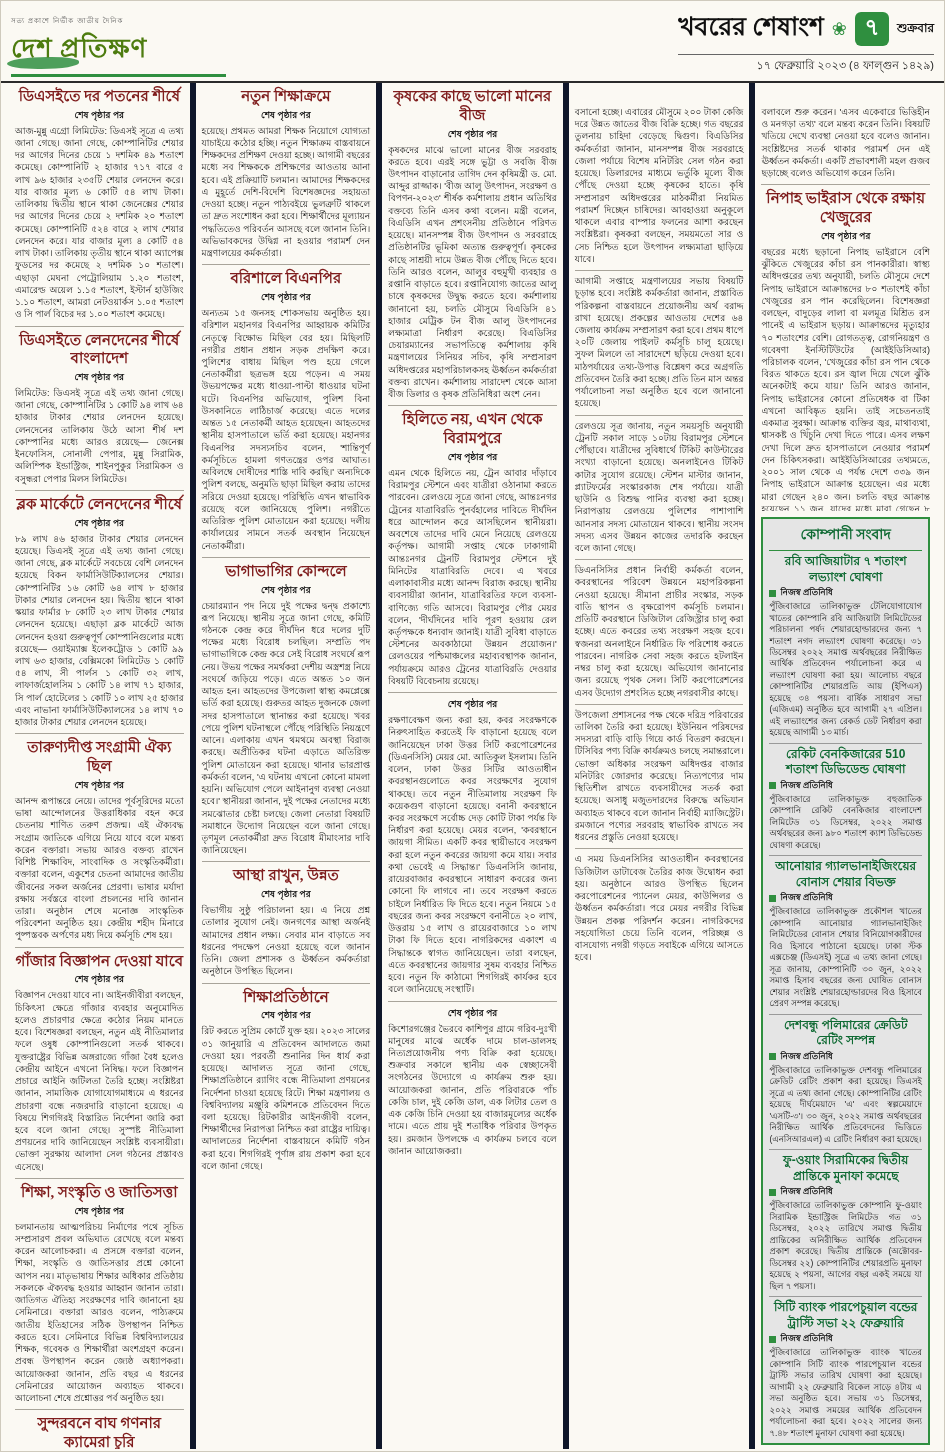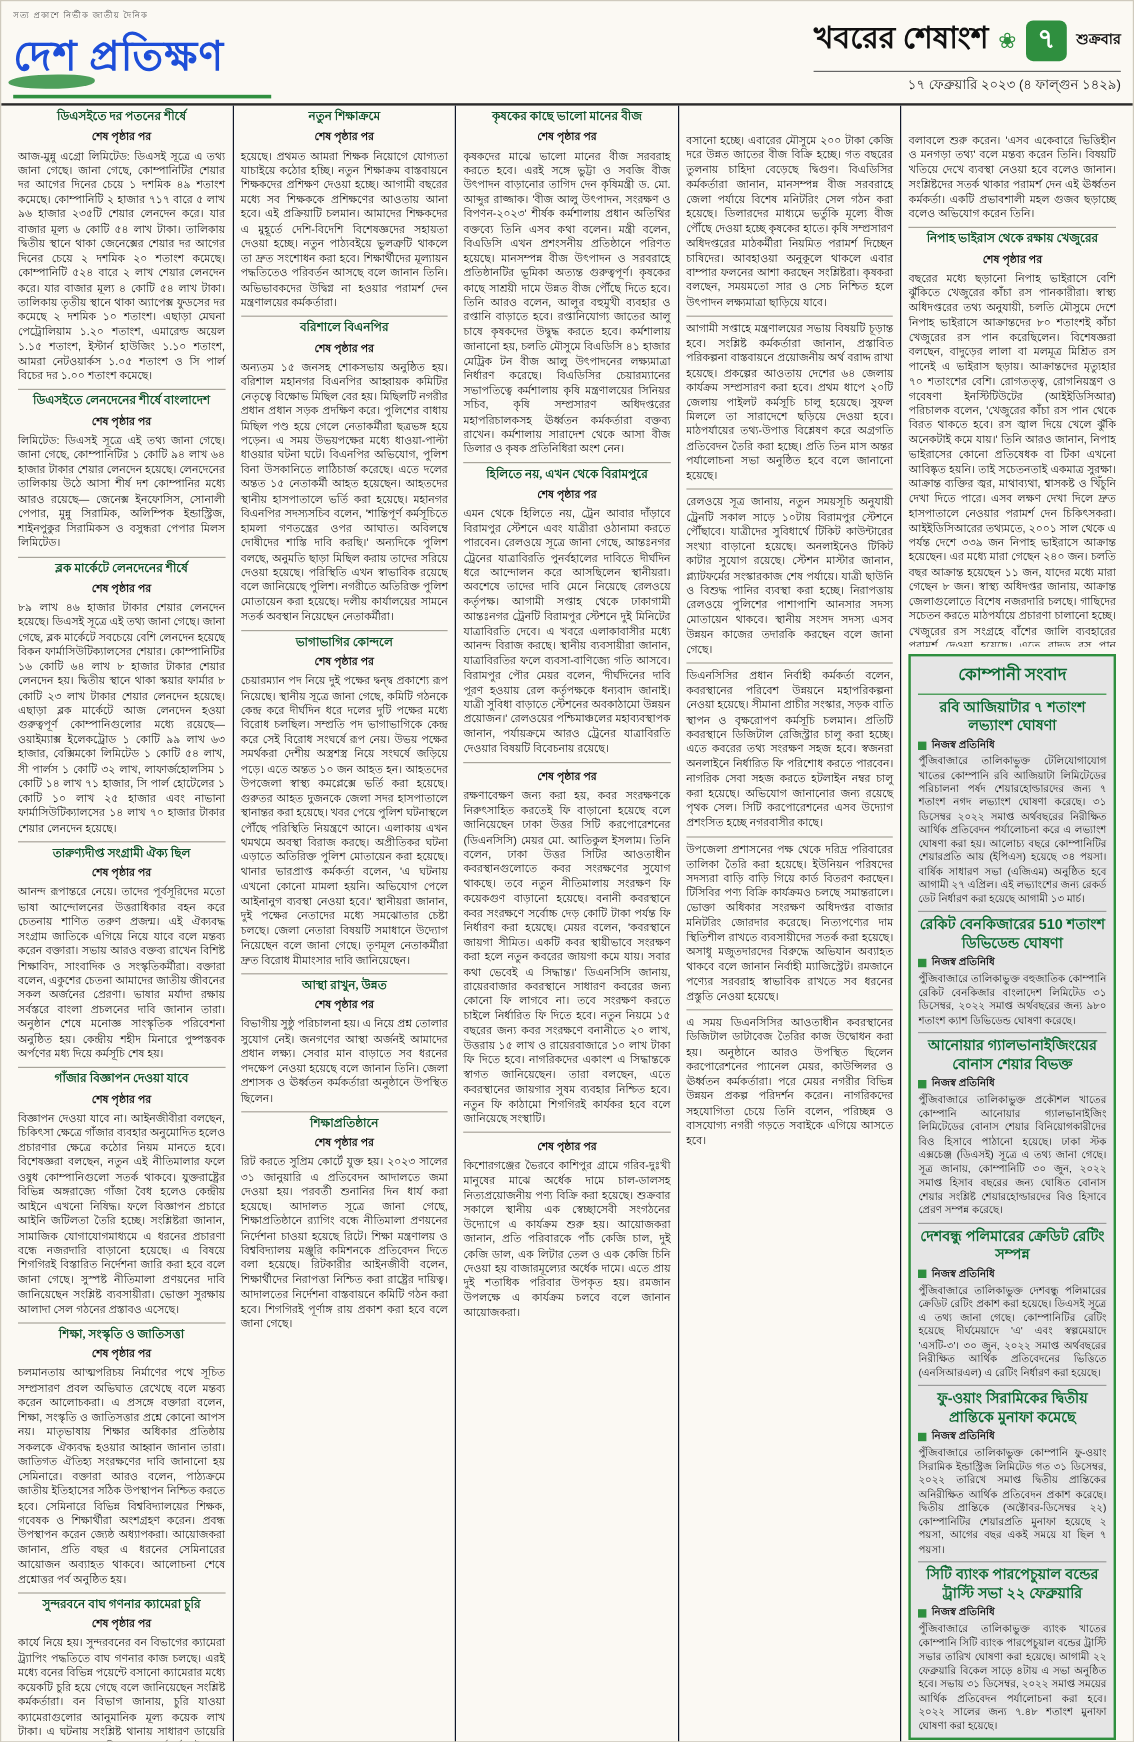--- a/index.html
+++ b/index.html
@@ -11,43 +11,43 @@
     border:1px solid #cfcabd;
   }
   
   .header { padding:6px 10px 0 10px; border-bottom:2px solid #2b2b2b; }
   .mast-row { display:flex; justify-content:space-between; align-items:flex-end; }
   .mast-left { position:relative; padding-bottom:4px; }
   .tagline { font-size:7px; color:#555; letter-spacing:1px; margin-bottom:1px; }
   .mast-wrap { position:relative; display:inline-block; }
   .mast-accent { position:absolute; left:-4px; bottom:3px; width:72px; height:12px;
     background:#2f8f3f; border-radius:60% 40% 55% 45%; opacity:.85; z-index:0; }
-  h1.masthead { position:relative; z-index:1; font-size:34px; font-weight:bold; color:#1d4ed8;
+  h1.masthead { position:relative; z-index:1; font-size:26px; font-weight:bold; color:#4d7c0f;
     font-family:"Liberation Serif", serif; letter-spacing:1px; }
   .mast-underline { width:215px; height:3px; background:#2f8f3f; margin-top:2px; }
   .mast-right { text-align:right; padding-bottom:2px; }
   .right-row { display:flex; align-items:center; justify-content:flex-end; gap:8px; }
   h2.section-title { font-size:25px; font-weight:bold; color:#101010;
     font-family:"Liberation Serif", serif; }
   .flower { color:#2f8f3f; font-size:18px; line-height:1; }
   .pagenum { width:34px; height:34px; background:#2f8f3f; color:#ffffff; font-size:23px;
     font-weight:bold; display:flex; align-items:center; justify-content:center;
     border-radius:6px; }
   .day { font-size:12px; font-weight:bold; color:#101010; }
   .date-row { border-top:1px solid #666; margin-top:4px; padding:2px 0 3px 0;
     text-align:right; font-size:11px; color:#222; }
   
   .columns { display:flex; height:1366px; padding:0 8px; }
   .col { flex:1 1 0; min-width:0; padding:4px 6px; overflow:hidden; }
-  .col + .col { border-left:1px solid #0f172a; }
+  .col + .col { border-left:6px solid #0f172a; }
   .col5 { display:flex; flex-direction:column; }
   
   .art + .art, .cont + .art, .art + .cont, .cont + .cont {
     border-top:1px solid #a8a49a; margin-top:5px; padding-top:4px; }
-  .hl { color:#14532d; font-size:10px; font-weight:bold; text-align:center;
+  .hl { color:#7f1d1d; font-size:15px; font-weight:bold; text-align:center;
     line-height:1.25; margin-bottom:2px; font-family:"Liberation Serif", serif; }
   .by { text-align:center; font-size:9px; font-weight:bold; color:#111; margin-bottom:2px; }
   .bd { font-size:9px; line-height:1.36; text-align:justify; color:#161616; }
   .cont { font-size:9px; line-height:1.36; text-align:justify; color:#161616;margin-top:19px; }
   .art-flex { flex:1 1 0; min-height:0; overflow:hidden; }
   
   .cobox { flex:0 1 auto; border:2px solid #2f8f3f; background:#e5e5e5;
     margin-top:6px; padding:4px 6px; overflow:hidden; }
   .cobox-title { color:#0f6a33; font-size:14px; font-weight:bold; text-align:center;
     border-bottom:1px solid #2f8f3f; padding-bottom:3px; margin-bottom:3px;

